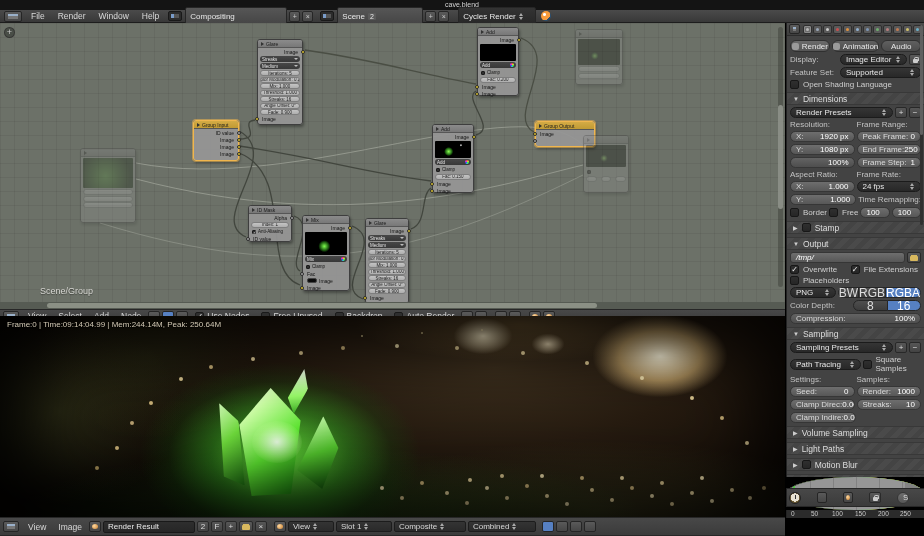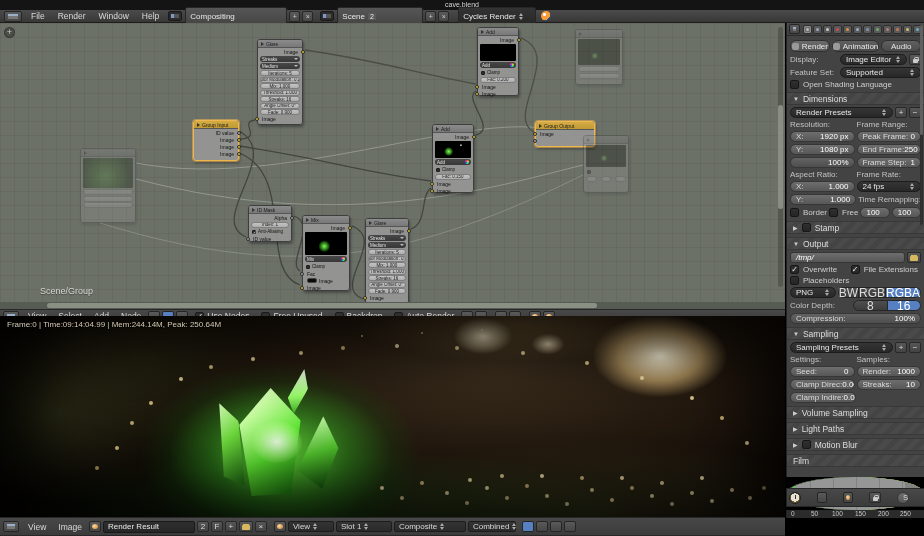--- a/index.html
+++ b/index.html
@@ -507,21 +507,21 @@
       <i class="updn"></i>
     </span>
   <span class="hdd" style="width:56px">
       <span>Slot 1</span>
       <i class="updn"></i>
     </span>
   <span class="hdd" style="width:72px">
       <span>Composite</span>
       <i class="updn"></i>
     </span>
-  <span class="hdd" style="width:48px">
+  <span class="hdd" style="width:68px">
       <span>Combined</span>
       <i class="updn"></i>
     </span>
   <span class="hicon on" style="margin-left:4px"></span>
   <span class="hicon"></span>
   <span class="hicon"></span>
   <span class="hicon"></span>
 </div>
 
 <div class="props">
@@ -747,20 +747,30 @@
         <span class="arr">▼</span>
         <span>Sampling</span>
       </div>
     <div class="prow">
       <span class="pdd">
           <span>Sampling Presets</span>
           <i class="updn"></i>
         </span>
       <span class="pmini">+</span>
       <span class="pmini">−</span>
+    </div>
+    <div class="prow">
+      <span class="pdd" style="flex:1">
+          <span>Path Tracing</span>
+          <i class="updn"></i>
+        </span>
+      <span class="pchk" style="flex:1">
+          <i></i>
+          <span>Square Samples</span>
+        </span>
     </div>
     <div class="prow">
       <span class="plabel" style="flex:1">Settings:</span>
       <span class="plabel" style="flex:1">Samples:</span>
     </div>
     <div class="prow">
       <span class="pfield">
           <span class="fl">Seed:</span>
           <span class="fv">0</span>
         </span>

